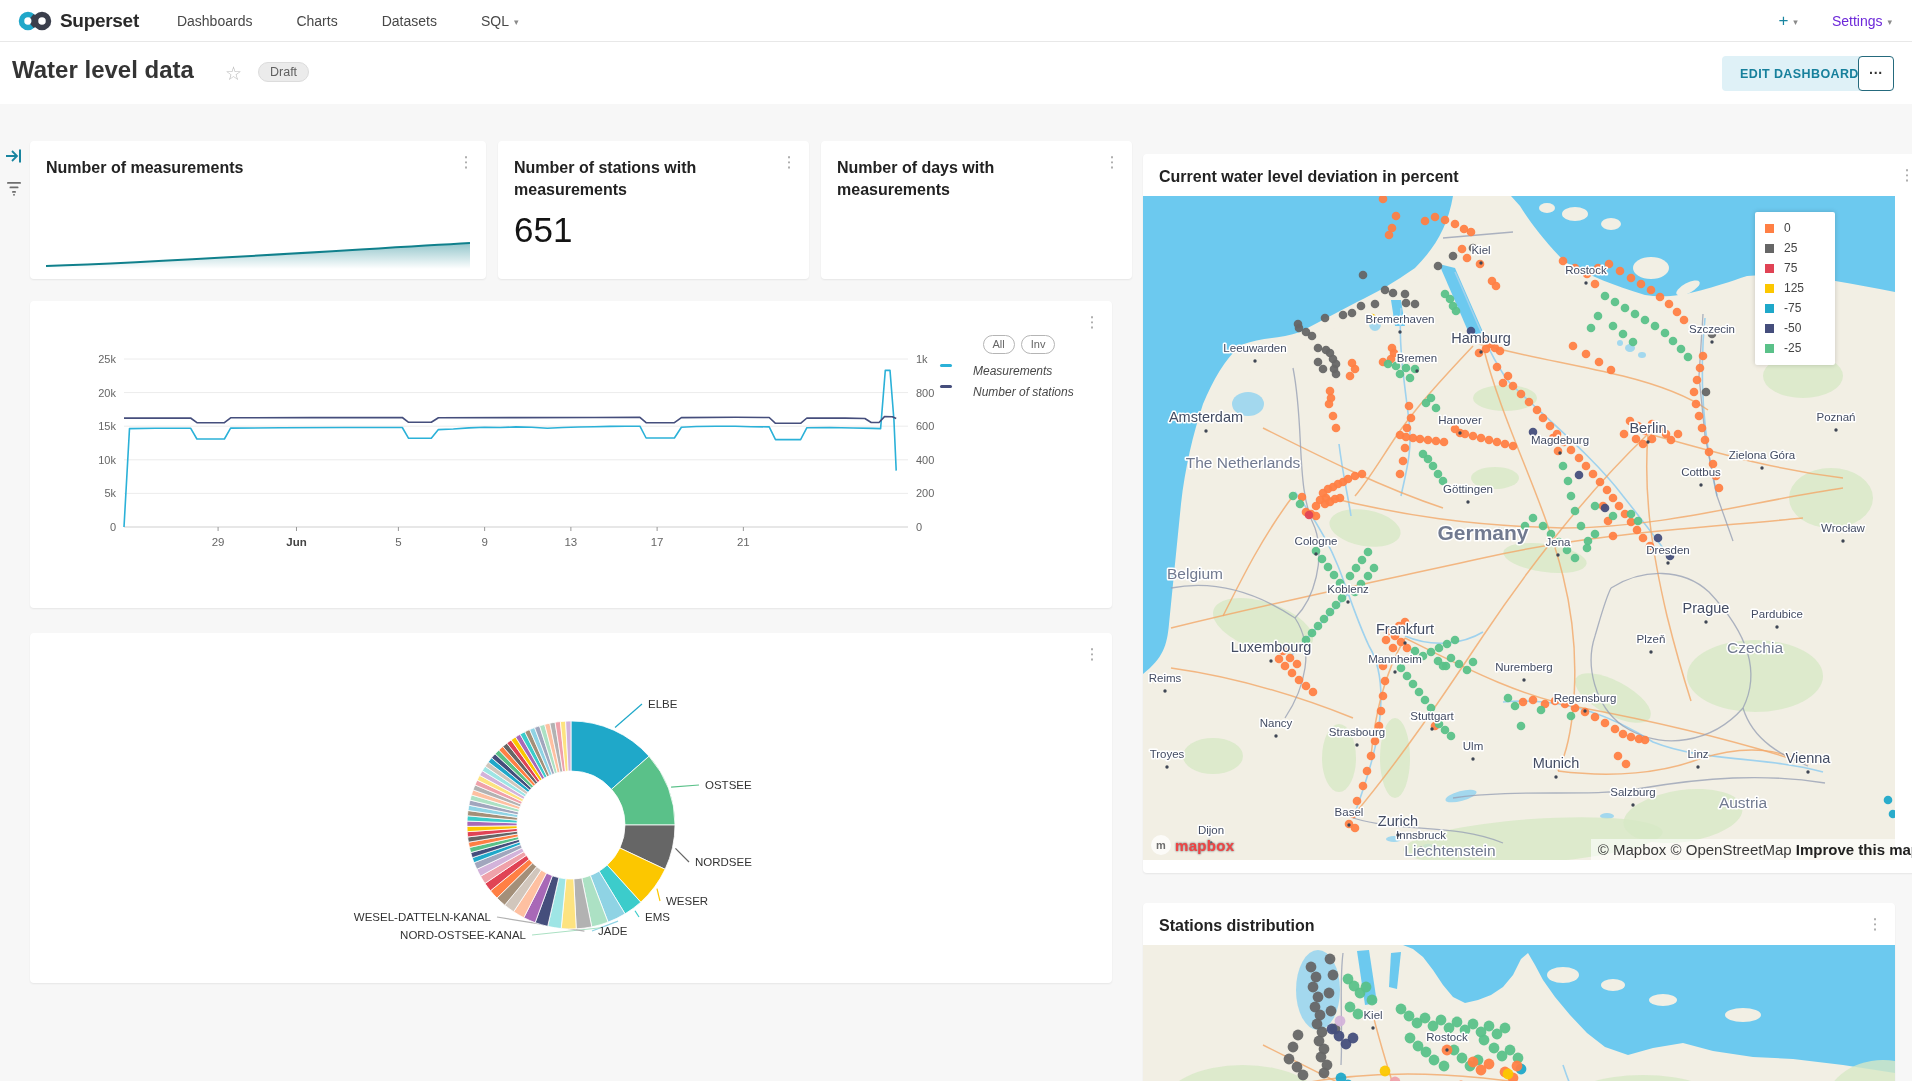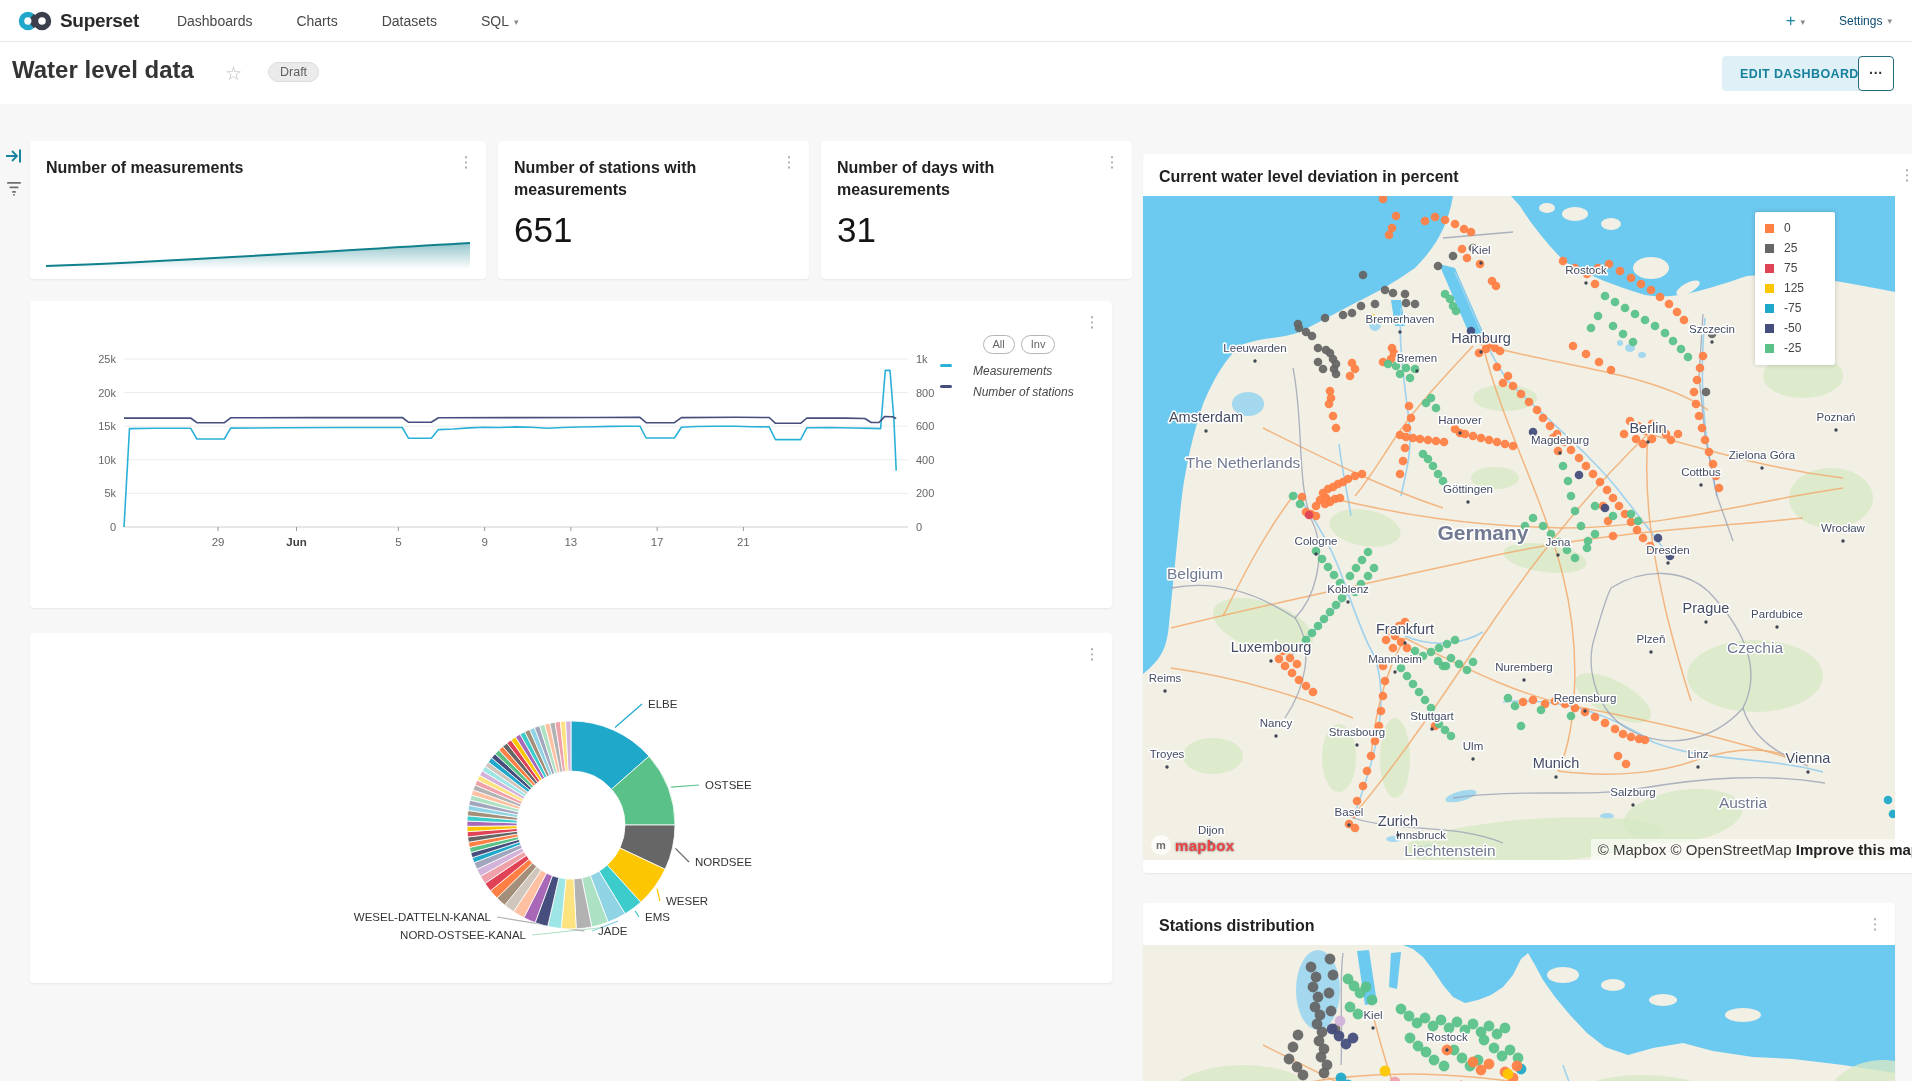--- a/index.html
+++ b/index.html
@@ -9,27 +9,27 @@
   
   .nav { position:absolute; left:0; top:0; width:1912px; height:42px; background:#fff;
     border-bottom:1px solid #e8e8e8; display:flex; align-items:center; z-index:20; }
   .brand { display:flex; align-items:center; gap:8px; margin-left:18px; cursor:pointer; }
   .brand-name { font-size:19px; font-weight:bold; color:#2a2a2a; letter-spacing:-.3px; }
   .nav-items { display:flex; margin-left:38px; gap:44px; }
   .nav-item { font-size:14px; color:#484848; cursor:pointer; }
   .caret::after { content:"▾"; font-size:9px; color:#8a8a8a; margin-left:5px; vertical-align:1px; }
   .nav-right { margin-left:auto; display:flex; align-items:center; gap:34px; margin-right:20px; }
   .nav-plus { color:#1985a0; font-size:17px; cursor:pointer; }
-  .nav-settings { font-size:12px; color:#0c4a6e; cursor:pointer; }
+  .nav-settings { font-size:14px; color:#6d28d9; cursor:pointer; }
 
   
   .page-head { position:absolute; left:0; top:42px; width:1912px; height:62px; background:#fff; z-index:10; }
   .page-title { position:absolute; left:12px; top:14px; font-size:24px; font-weight:bold; color:#343434; }
   .fav-star { position:absolute; left:225px; top:20px; font-size:19px; color:#b9b9b9; cursor:pointer; }
-  .draft-pill { position:absolute; left:268px; top:20px; background:#ebebeb; border:1px solid #dcdcdc;
+  .draft-pill { position:absolute; left:258px; top:20px; background:#ebebeb; border:1px solid #dcdcdc;
     border-radius:11px; font-size:12.5px; color:#5f5f5f; padding:2px 11px; }
   .edit-btn { position:absolute; left:1722px; top:14px; height:35px; background:#dff1f7; color:#17809c;
     border:none; border-radius:4px; font-weight:bold; font-size:12.5px; letter-spacing:.4px;
     padding:0 18px; cursor:pointer; font-family:"Liberation Sans",sans-serif; }
   .more-btn { position:absolute; left:1858px; top:14px; width:36px; height:35px; background:#fff;
     border:1px solid #256a7d; border-radius:4px; color:#333; font-weight:bold; font-size:14px;
     cursor:pointer; line-height:33px; text-align:center; }
 
   
   .rail-btn { position:absolute; width:22px; height:22px; cursor:pointer; }
@@ -141,21 +141,20 @@
   </svg>
 </div>
 <div class="card" id="kpi2">
   <div class="card-title kpi-title">Number of stations with measurements</div>
   <div class="kebab"></div>
   <div class="kpi-value">651</div>
 </div>
 <div class="card" id="kpi3">
   <div class="card-title kpi-title">Number of days with measurements</div>
   <div class="kebab"></div>
-  <div class="kpi-value">31</div>
 </div>
 
 <div class="card" id="hour-card">
   <div class="kebab"></div>
   <svg id="hour-svg" width="905" height="230" viewBox="0 0 905 230" style="position:absolute; left:16px; top:48px;">
       <line x1="78" y1="178" x2="862" y2="178" stroke="#cfcfcf" stroke-width="1"></line>
       <text x="70" y="182" text-anchor="end" font-size="11" fill="#666">0</text>
       <text x="870" y="182" text-anchor="start" font-size="11" fill="#666">0</text>
       <line x1="78" y1="144.4" x2="862" y2="144.4" stroke="#ececec" stroke-width="1"></line>
       <text x="70" y="148.4" text-anchor="end" font-size="11" fill="#666">5k</text>

